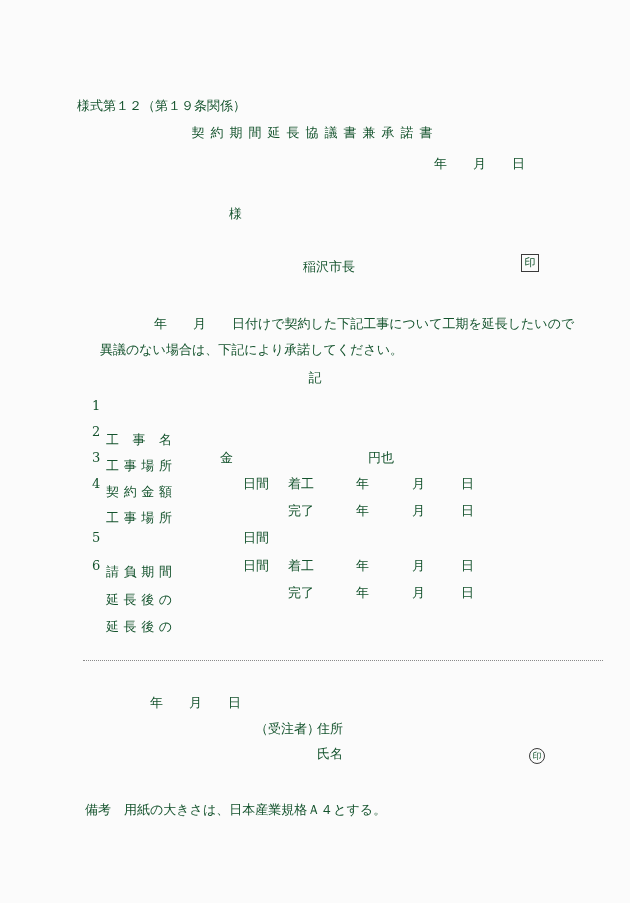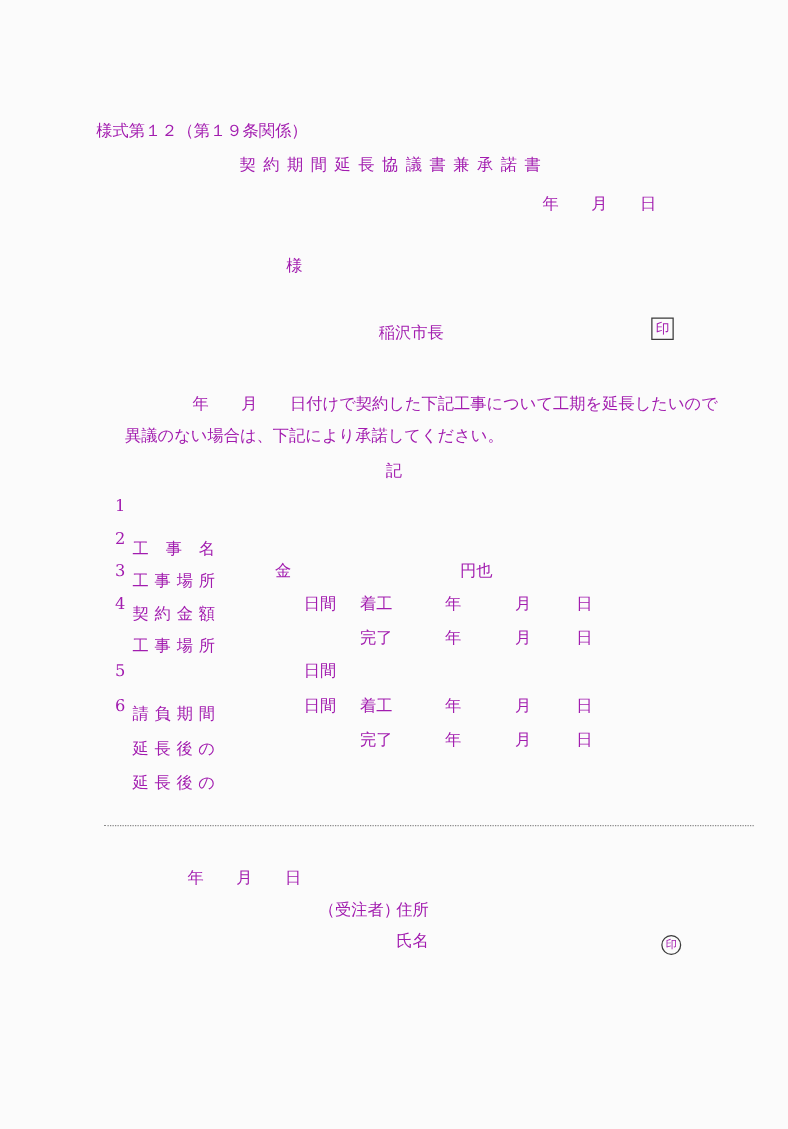--- a/index.html
+++ b/index.html
@@ -1,20 +1,20 @@
 <!DOCTYPE html>
 <html><head>
 <meta charset="utf-8">
 <style>
   html,body{margin:0;padding:0;background:#fbfbfb;}
   .page{
     position:relative;
     width:630px;height:903px;
     background:#fbfbfb;
-    color:#a21caf;
+    color:#14532d;
     font-family:"DejaVu Serif","Liberation Serif",serif;
     font-size:13px;
     overflow:hidden;
   }
   .abs{position:absolute;white-space:pre;line-height:1.15;}
   .title{
     left:0;width:630px;top:126px;
     text-align:center;
     font-size:13px;
     letter-spacing:6px;
@@ -136,14 +136,15 @@
   <div class="abs" style="left:150px;top:696px">年　　月　　日</div>
 
   <div class="abs" style="left:255px;top:722px">（受注者）</div>
 
   <div class="abs" style="left:317px;top:722px">住所</div>
 
   <div class="abs" style="left:317px;top:747px">氏名</div>
 
   <div class="abs seal-circle">印</div>
 
+  <div class="abs" style="left:85px;top:803px">備考　用紙の大きさは、日本産業規格Ａ４とする。</div>
 
 </div>
 
 </body></html>

